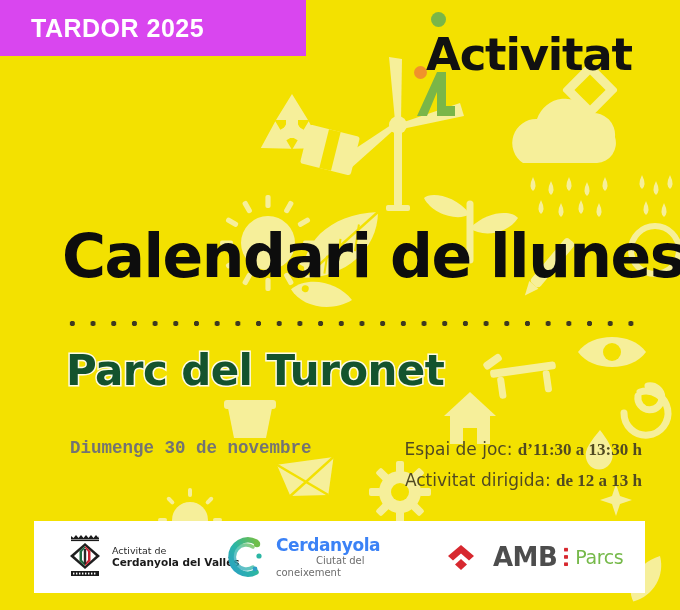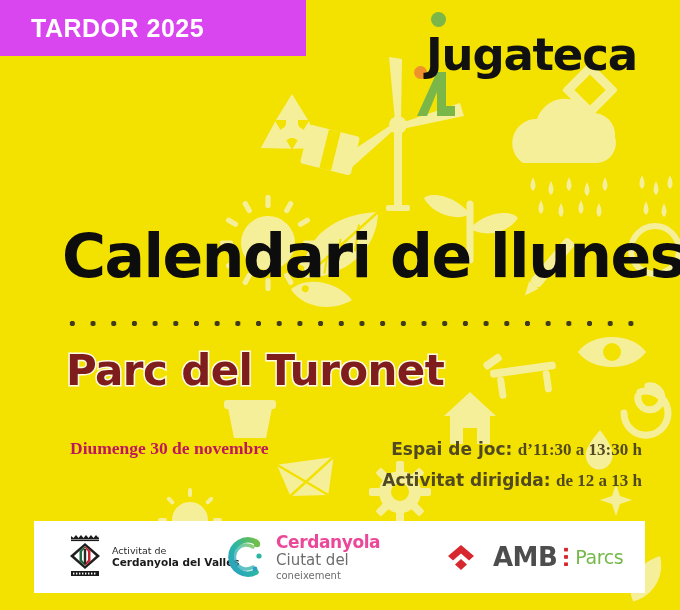--- a/index.html
+++ b/index.html
@@ -119,57 +119,57 @@
     background-repeat: repeat-x;
     background-position: 0 center;
   }
 
   
   #location-title {
     position: absolute;
     left: 66px;
     top: 348px;
     z-index: 3;
-    color: #7f1d1d;
+    color: #14532d;
     font-size: 42px;
     font-weight: bold;
     letter-spacing: -0.6px;
     line-height: 1.1;
     white-space: nowrap;
     font-family: "DejaVu Sans", sans-serif;
     -webkit-text-stroke: 3px #fdfbe4;
     paint-order: stroke fill;
   }
 
   
   #info-date {
     position: absolute;
     left: 70px;
     top: 438px;
     z-index: 3;
-    color: #be185d;
+    color: #737373;
     font-size: 17.5px;
     font-weight: bold;
     white-space: nowrap;
-    font-family: Liberation Serif, serif;
+    font-family: Liberation Mono, monospace;
   }
   #info-times {
     position: absolute;
     right: 38px;
     top: 434px;
     z-index: 3;
     text-align: right;
     color: #514a21;
     font-size: 17px;
     line-height: 1.85;
     white-space: nowrap;
     font-family: "DejaVu Sans", sans-serif;
   }
   #info-times .tline { display: block; }
-  #info-times .tlabel { font-weight: bold; margin-top: 24px; }
+  #info-times .tlabel { font-weight: normal; margin-top: 24px; }
   #info-times .tvalue { font-weight: bold; font-family: Liberation Serif, serif; }
 
   
   #footer-strip {
     position: absolute;
     left: 34px;
     top: 521px;
     width: 611px;
     height: 72px;
     background: #ffffff;
@@ -192,22 +192,22 @@
     font-family: "DejaVu Sans", sans-serif;
   }
   .aj-text .l1 { font-size: 9.5px; color: #2b2b2b; display: block; }
   .aj-text .l2 { font-size: 10.5px; color: #1a1a1a; font-weight: bold; display: block; }
 
   .cd-text {
     margin-left: 8px;
     line-height: 1.18;
     font-family: "DejaVu Sans", sans-serif;
   }
-  .cd-text .l1 { font-size: 17px; color: #ec4899; font-weight: bold; letter-spacing: -0.4px; display: block; }
-  .cd-text .l2 { font-size: 15px; color: #6d6d6d; display: block; }
+  .cd-text .l1 { font-size: 17px; color: #3b82f6; font-weight: bold; letter-spacing: -0.4px; display: block; }
+  .cd-text .l2 { font-size: 10px; color: #6d6d6d; display: block; margin-left: 40px; }
   .cd-text .l3 { font-size: 10px; color: #6d6d6d; display: block; }
 
   #logo-amb .amb-word {
     font-size: 26px;
     font-weight: bold;
     color: #4d4d4d;
     letter-spacing: -0.5px;
     margin-left: 17px;
     font-family: "DejaVu Sans", sans-serif;
   }
@@ -412,21 +412,21 @@
   <div id="season-banner">
     <span class="label">TARDOR 2025</span>
   </div>
 
   <div id="brand-logo">
     <span id="brand-dot-j"></span>
     <span id="brand-dot-orange"></span>
     <svg id="brand-a-mark" viewBox="0 0 46 48" xmlns="http://www.w3.org/2000/svg">
       <path d="M22 2 L2 46 L12 46 L22 22 L22 46 L40 46 L40 36 L31 36 L31 2 Z" fill="#7ab648"></path>
     </svg>
-    <span class="brand-line" id="brand-line-1">Jugateca</span>
+    <span class="brand-line" id="brand-line-1">Activitat</span>
   </div>
 
   <div id="main-title">Calendari de llunes</div>
 
   <div id="divider"></div>
 
   <div id="location-title">Parc del Turonet</div>
 
   <div id="info-date">Diumenge 30 de novembre</div>
 

